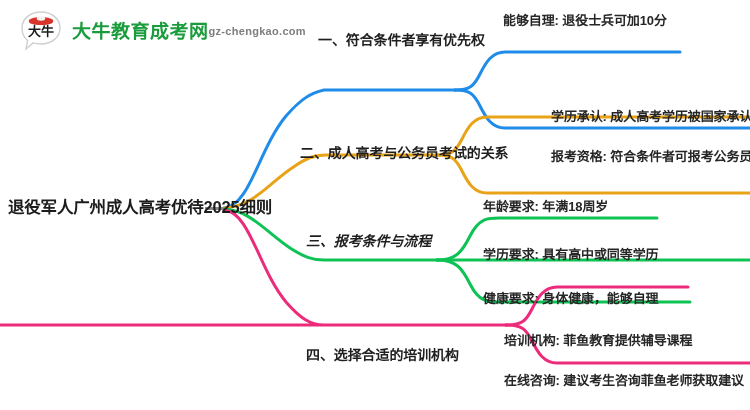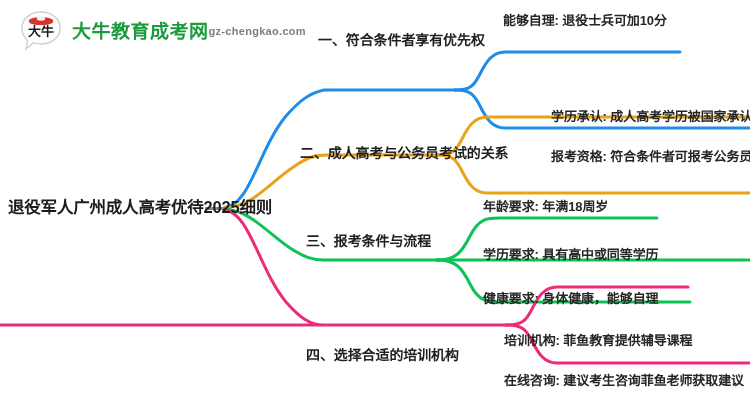--- a/index.html
+++ b/index.html
@@ -134,21 +134,21 @@
 
   <div class="node root-node">退役军人广州成人高考优待2025细则</div>
 
   <div class="node branch-node" style="left:318px; top:29px;">一、符合条件者享有优先权</div>
   <div class="node leaf-node" style="left:503px; top:10px;">能够自理: 退役士兵可加10分</div>
 
   <div class="node branch-node" style="left:300px; top:121px;margin-top:21px;">二、成人高考与公务员考试的关系</div>
   <div class="node leaf-node" style="left:551px; top:106px;">学历承认: 成人高考学历被国家承认</div>
   <div class="node leaf-node" style="left:551px; top:146px;">报考资格: 符合条件者可报考公务员</div>
 
-  <div class="node branch-node" style="left:306px; top:230px;">三、报考条件与流程</div>
+  <div class="node branch-node" style="left:306px; top:230px;font-style:italic;">三、报考条件与流程</div>
   <div class="node leaf-node" style="left:483px; top:196px;">年龄要求: 年满18周岁</div>
   <div class="node leaf-node" style="left:483px; top:244px;">学历要求: 具有高中或同等学历</div>
   <div class="node leaf-node" style="left:483px; top:288px;">健康要求: 身体健康，能够自理</div>
 
   <div class="node branch-node" style="left:306px; top:344px;">四、选择合适的培训机构</div>
   <div class="node leaf-node" style="left:504px; top:330px;">培训机构: 菲鱼教育提供辅导课程</div>
   <div class="node leaf-node" style="left:504px; top:370px;">在线咨询: 建议考生咨询菲鱼老师获取建议</div>
 
 </div>
 

